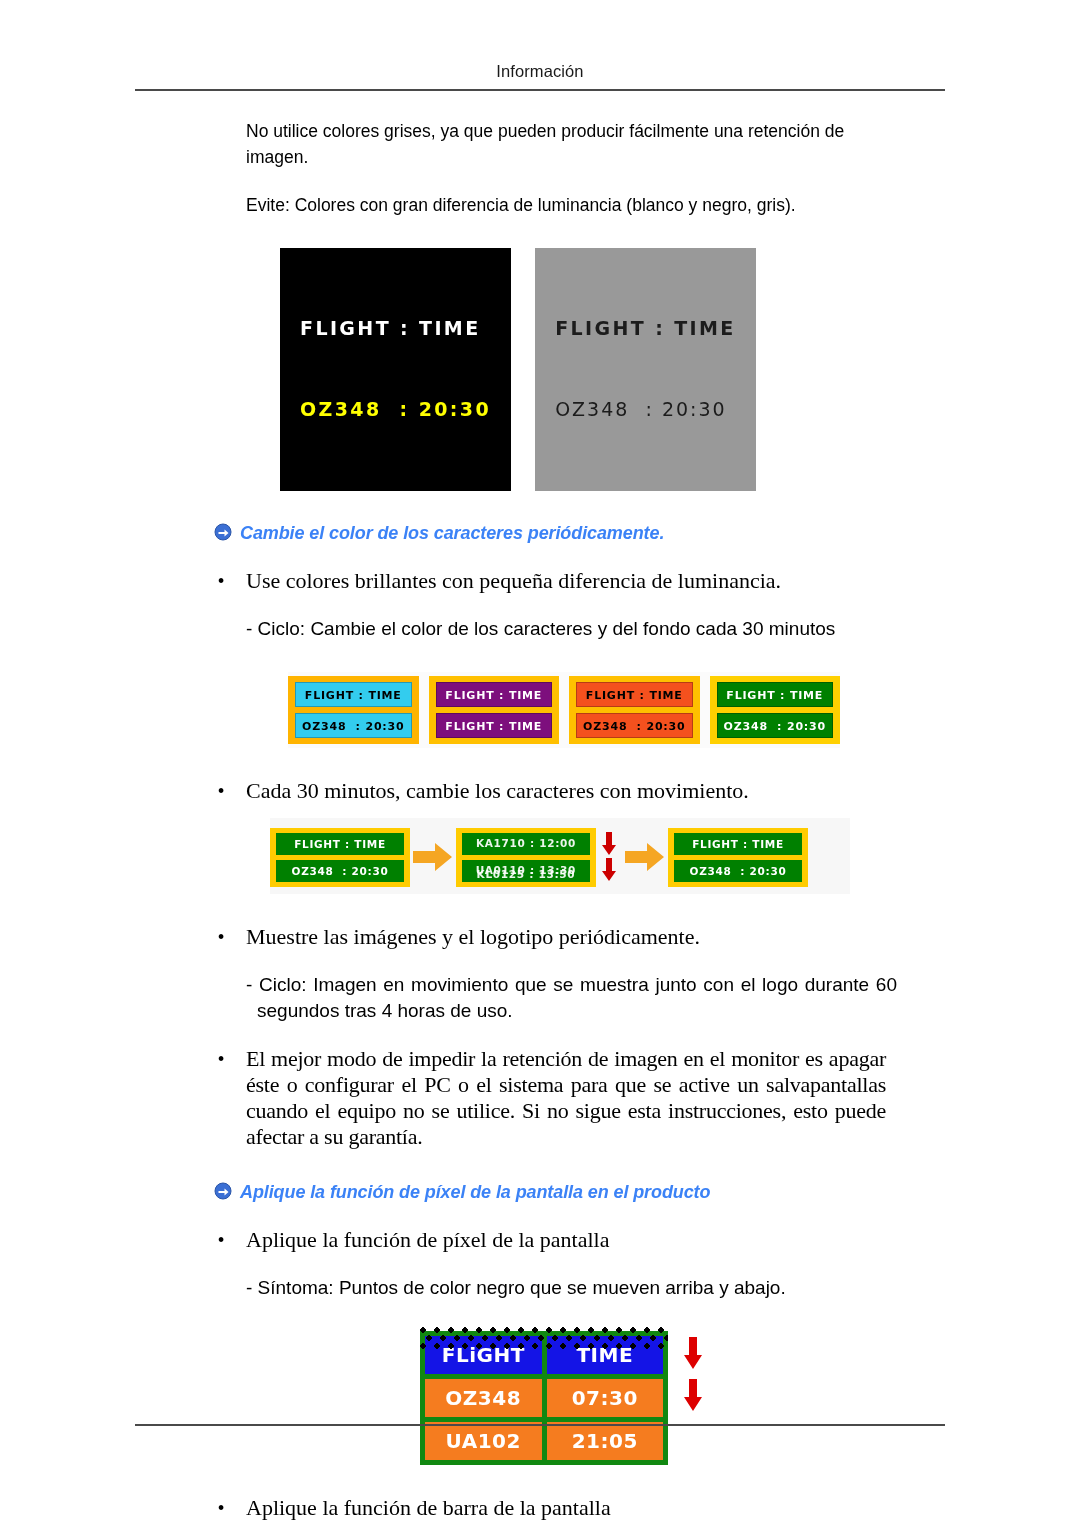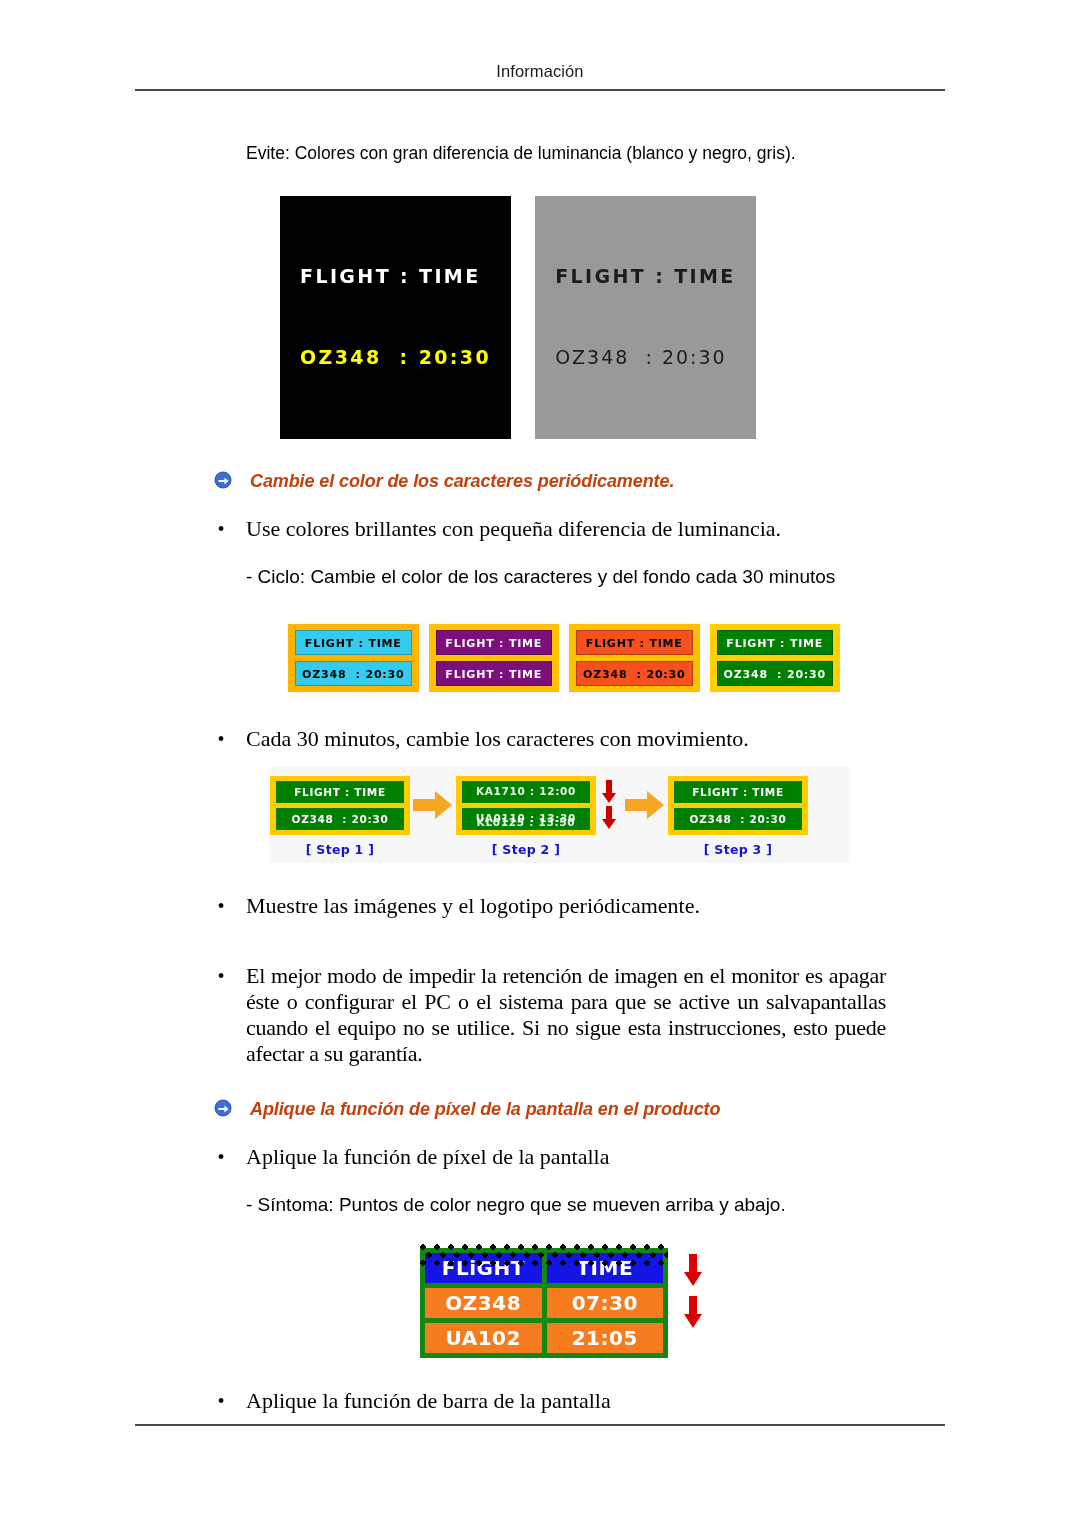--- a/index.html
+++ b/index.html
@@ -118,23 +118,22 @@
     height: 22px;
     position: relative;
     top: 2px;
   }
   .head-icon svg { display: block; }
   .head-text {
     font-size: 18px;
     line-height: 25px;
     font-style: italic;
     font-weight: bold;
-    color: #c2410c;
+    color: #3b82f6;
     letter-spacing: -0.1px;
-    margin-left: 10px;
   }
 
   
   .fig { position: relative; }
 
   
   .fig-pair {
     margin-left: 280px;
     display: flex;
     gap: 24px;
@@ -283,21 +282,21 @@
     background: #118811;
     padding: 5px;
     display: flex;
     flex-direction: column;
     gap: 5px;
     position: relative;
   }
   .pixel-row {
     display: flex;
     gap: 5px;
-    height: 30px;
+    height: 38px;
   }
   .pixel-cell {
     flex: 1 1 0;
     display: flex;
     align-items: center;
     justify-content: center;
     font-family: "DejaVu Sans", sans-serif;
     font-weight: bold;
     font-size: 20px;
     color: #ffffff;
@@ -333,20 +332,21 @@
 </head>
 <body>
 
 <div class="page">
 
   <div class="page-header">Información</div>
   <div class="rule-top"></div>
 
   <div class="content">
 
+    <div class="para blk-plain">No utilice colores grises, ya que pueden producir fácilmente una retención de imagen.</div>
     <div class="blk-gap"></div>
     <div class="para blk-plain">Evite: Colores con gran diferencia de luminancia (blanco y negro, gris).</div>
 
     <div class="blk-gap-lg"></div>
 
     <div class="fig fig-pair">
 
       <div class="board board-black">
         <div class="r1">FLIGHT : TIME</div>
         <div class="r2">OZ348  : 20:30</div>
@@ -459,40 +459,33 @@
           </svg>
         </div>
 
         <div class="step-board">
           <div class="cell">FLIGHT : TIME</div>
           <div class="cell">OZ348  : 20:30</div>
         </div>
 
       </div>
 
-      <div class="steps-labels">
-        <div class="step-label">[ Step 1 ]</div>
-        <div class="sp46"></div>
-        <div class="step-label">[ Step 2 ]</div>
-        <div class="sp26"></div>
-        <div class="sp46"></div>
-        <div class="step-label">[ Step 3 ]</div>
-      </div>
 
     </div>
 
     <div class="blk-gap-lg"></div>
 
     <div class="bullet-row">
       <span class="bullet-dot">•</span>
       <span class="bullet-text">Muestre las imágenes y el logotipo periódicamente.</span>
     </div>
 
     <div class="blk-gap"></div>
 
+    <div class="dash-row justify">- Ciclo: Imagen en movimiento que se muestra junto con el logo durante 60 segundos tras 4 horas de uso.</div>
 
     <div class="blk-gap"></div>
 
     <div class="bullet-row">
       <span class="bullet-dot">•</span>
       <span class="bullet-text tight" style="text-align:justify">El mejor modo de impedir la retención de imagen en el monitor es apagar éste o configurar el PC o el sistema para que se active un salvapantallas cuando el equipo no se utilice. Si no sigue esta instrucciones, esto puede afectar a su garantía.</span>
     </div>
 
     <div class="blk-gap-lg"></div>
 

